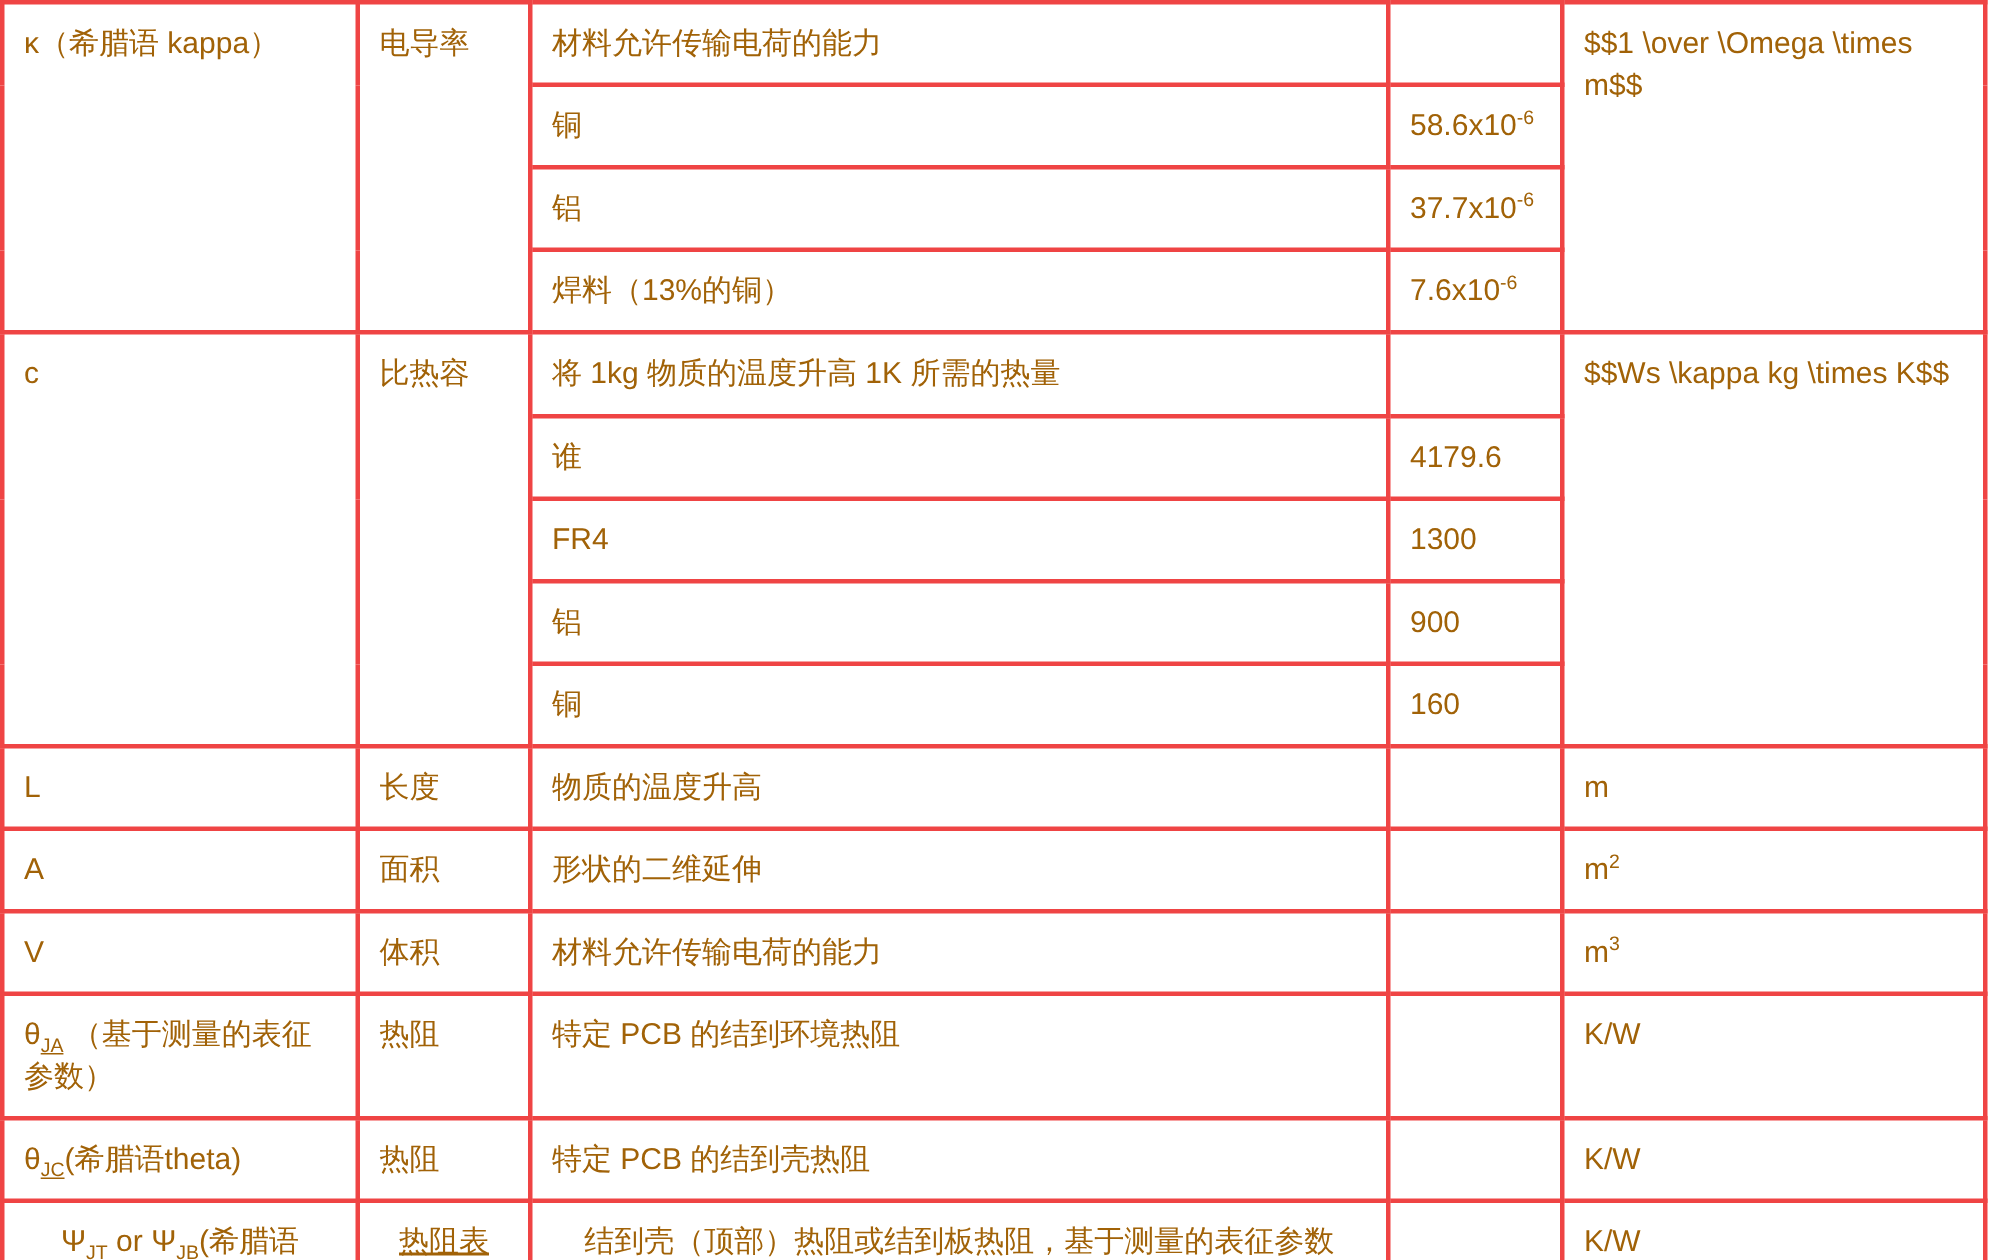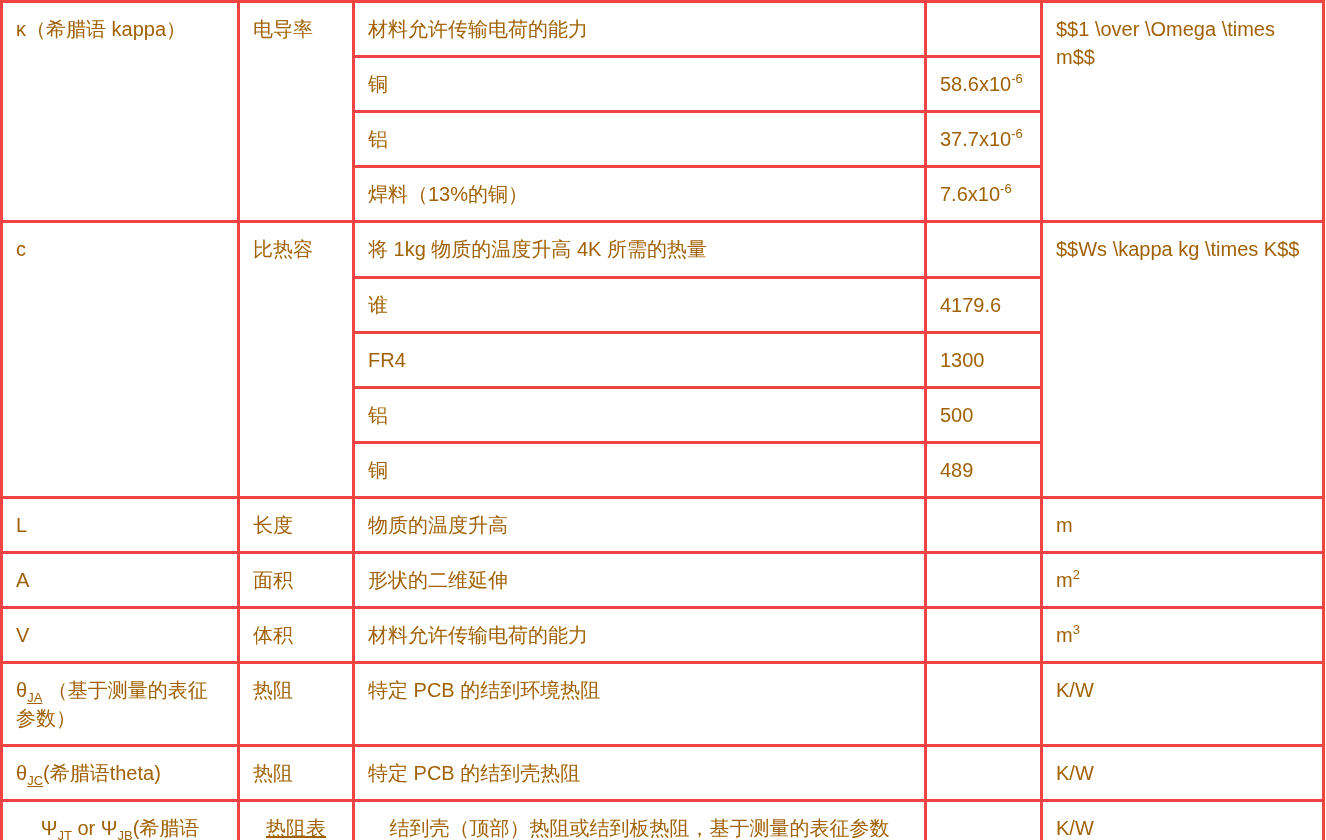--- a/index.html
+++ b/index.html
@@ -79,39 +79,39 @@
       <td><span>37.7x10</span><sup>-6</sup></td>
     </tr>
     <tr class="h54">
       <td><span>焊料（13%的铜）</span></td>
       <td><span>7.6x10</span><sup>-6</sup></td>
     </tr>
 
     <tr class="h56">
       <td rowspan="5"><span>c</span></td>
       <td rowspan="5"><span>比热容</span></td>
-      <td><span>将 1kg 物质的温度升高 4K 所需的热量</span></td>
+      <td><span>将 1kg 物质的温度升高 1K 所需的热量</span></td>
       <td><span></span></td>
       <td rowspan="5"><span>$$Ws \kappa kg \times K$$</span></td>
     </tr>
     <tr class="h53">
       <td><span>谁</span></td>
       <td><span>4179.6</span></td>
     </tr>
     <tr class="h54">
       <td><span>FR4</span></td>
       <td><span>1300</span></td>
     </tr>
     <tr class="h53">
       <td><span>铝</span></td>
-      <td><span>500</span></td>
+      <td><span>900</span></td>
     </tr>
     <tr class="h54">
       <td><span>铜</span></td>
-      <td><span>489</span></td>
+      <td><span>160</span></td>
     </tr>
 
     <tr class="h54">
       <td><span>L</span></td>
       <td><span>长度</span></td>
       <td><span>物质的温度升高</span></td>
       <td><span></span></td>
       <td><span>m</span><sup></sup></td>
     </tr>
     <tr class="h54">

